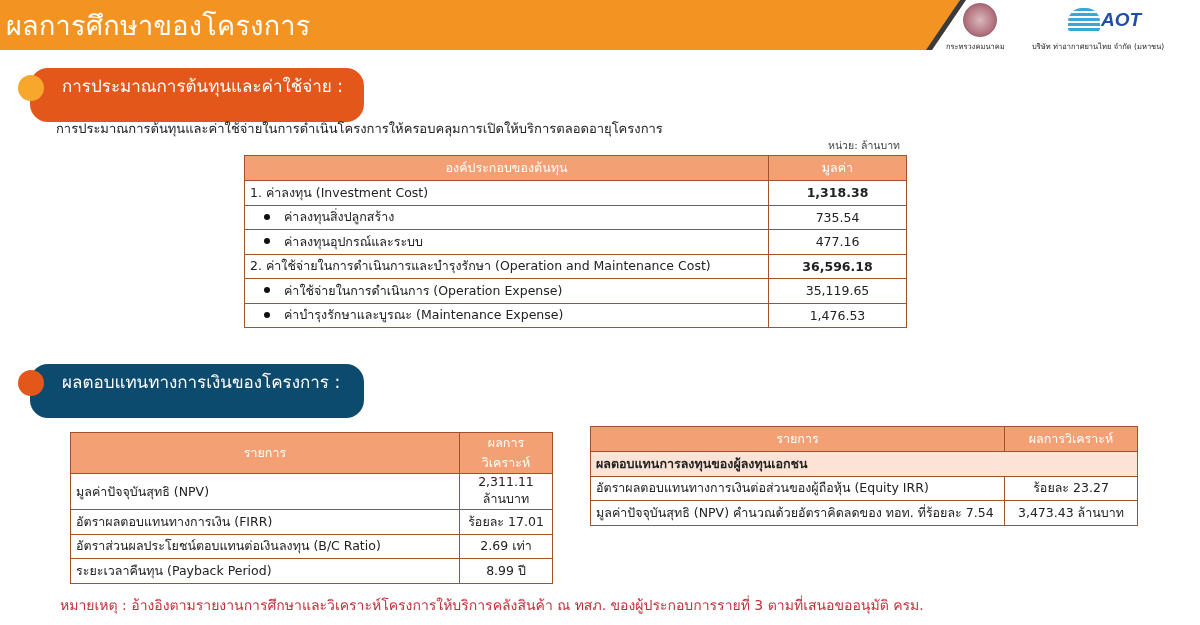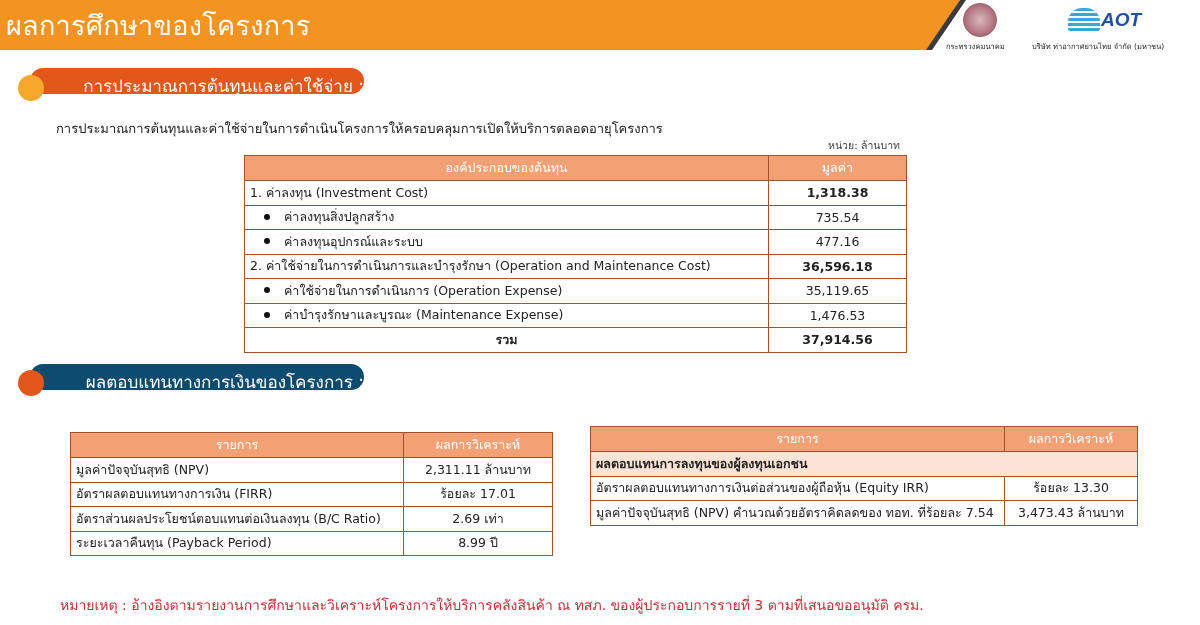--- a/index.html
+++ b/index.html
@@ -17,21 +17,21 @@
   .logo-mot { position: absolute; left: 963px; top: 3px; width: 34px; height: 34px; border-radius: 50%;
     background: radial-gradient(circle, #d9b8bd 0%, #b87c86 55%, #8b4a55 100%); border: 1px solid #9c6670; }
   .logo-mot-label { position: absolute; left: 946px; top: 40px; font-size: 7.5px; color: #222; }
   .logo-aot { position: absolute; left: 1068px; top: 8px; width: 80px; height: 24px; }
   .aot-stripes { position: absolute; left: 0; top: 0; width: 32px; height: 24px; border-radius: 14px 14px 4px 4px;
     background: repeating-linear-gradient(180deg, #3aa7da 0 3px, #ffffff 3px 5px); }
   .aot-text { position: absolute; left: 33px; top: 1px; font-size: 19px; font-weight: bold; font-style: italic; color: #1f4fa0; font-family: "Liberation Sans", sans-serif; }
   .logo-aot-label { position: absolute; left: 1032px; top: 40px; font-size: 7.5px; color: #222; }
 
   
-  .pill { position: absolute; height: 26px; border-radius: 18px; color: #fff; font-size: 17px; line-height: 36px; padding-left: 32px; text-align: right; }
+  .pill { position: absolute; height: 54px; border-radius: 18px; color: #fff; font-size: 17px; line-height: 36px; padding-left: 32px; }
   .pill-1 { left: 30px; top: 68px; width: 334px; background: #e4571b; }
   .pill-2 { left: 30px; top: 364px; width: 334px; background: #0c4a6e; }
   .pill-dot { position: absolute; width: 26px; height: 26px; border-radius: 50%; }
   .dot-1 { left: 18px; top: 75px; background: #f6a72c; }
   .dot-2 { left: 18px; top: 370px; background: #e4571b; }
 
   .intro { position: absolute; left: 56px; top: 118px; font-size: 13px; color: #222; }
   .unit { position: absolute; left: 828px; top: 137px; font-size: 10.5px; color: #444; }
 
   
@@ -39,21 +39,21 @@
   td, th { border: 1px solid #a0522d; height: 24.5px; padding: 0 5px; font-weight: normal; }
   th { background: #f2a074; color: #fff; text-align: center; height: 25px; margin-top: 12px; }
   td.val { text-align: center; }
   td.bold { font-weight: bold; }
   .bullet { display: inline-block; width: 6px; height: 6px; background: #111; border-radius: 50%; margin: 0 14px 2px 14px; vertical-align: middle; }
 
   .cost-table { left: 244px; top: 155px; width: 663px; }
   .cost-table td:first-child { width: 524px; }
 
   .fin-table { left: 70px; top: 432px; width: 483px; }
-  .fin-table td:first-child { width: 333px; }
+  .fin-table td:first-child { width: 389px; }
 
   .ret-table { left: 590px; top: 426px; width: 548px; }
   .ret-table td:first-child { width: 414px; }
   .ret-table td.group { background: #fbe3d6; font-weight: bold; }
 
   .note { position: absolute; left: 60px; top: 594px; font-size: 14px; color: #c0313a; }
 </style>
 </head>
 <body>
 
@@ -98,24 +98,20 @@
     <td class="val bold">36,596.18</td>
   </tr>
   <tr>
     <td><span class="bullet"></span><span>ค่าใช้จ่ายในการดำเนินการ (Operation Expense)</span></td>
     <td class="val">35,119.65</td>
   </tr>
   <tr>
     <td><span class="bullet"></span><span>ค่าบำรุงรักษาและบูรณะ (Maintenance Expense)</span></td>
     <td class="val">1,476.53</td>
   </tr>
-  <tr>
-    <td class="val bold">รวม</td>
-    <td class="val bold">37,914.56</td>
-  </tr>
 </tbody>
   </table>
 
 <div class="pill pill-2">ผลตอบแทนทางการเงินของโครงการ :</div>
 <div class="pill-dot dot-2"></div>
 
 <table class="fin-table">
   <tbody>
       <tr>
     <th>รายการ</th>
@@ -144,21 +140,21 @@
   <tbody>
       <tr>
     <th>รายการ</th>
     <th>ผลการวิเคราะห์</th>
   </tr>
   <tr>
     <td class="group" colspan="2">ผลตอบแทนการลงทุนของผู้ลงทุนเอกชน</td>
   </tr>
   <tr>
     <td>อัตราผลตอบแทนทางการเงินต่อส่วนของผู้ถือหุ้น (Equity IRR)</td>
-    <td class="val">ร้อยละ 13.30</td>
+    <td class="val">ร้อยละ 23.27</td>
   </tr>
   <tr>
     <td>มูลค่าปัจจุบันสุทธิ (NPV) คำนวณด้วยอัตราคิดลดของ ทอท. ที่ร้อยละ 7.54</td>
     <td class="val">3,473.43 ล้านบาท</td>
   </tr>
 </tbody>
   </table>
 
 <div class="note">หมายเหตุ : อ้างอิงตามรายงานการศึกษาและวิเคราะห์โครงการให้บริการคลังสินค้า ณ ทสภ. ของผู้ประกอบการรายที่ 3 ตามที่เสนอขออนุมัติ ครม.</div>
 

